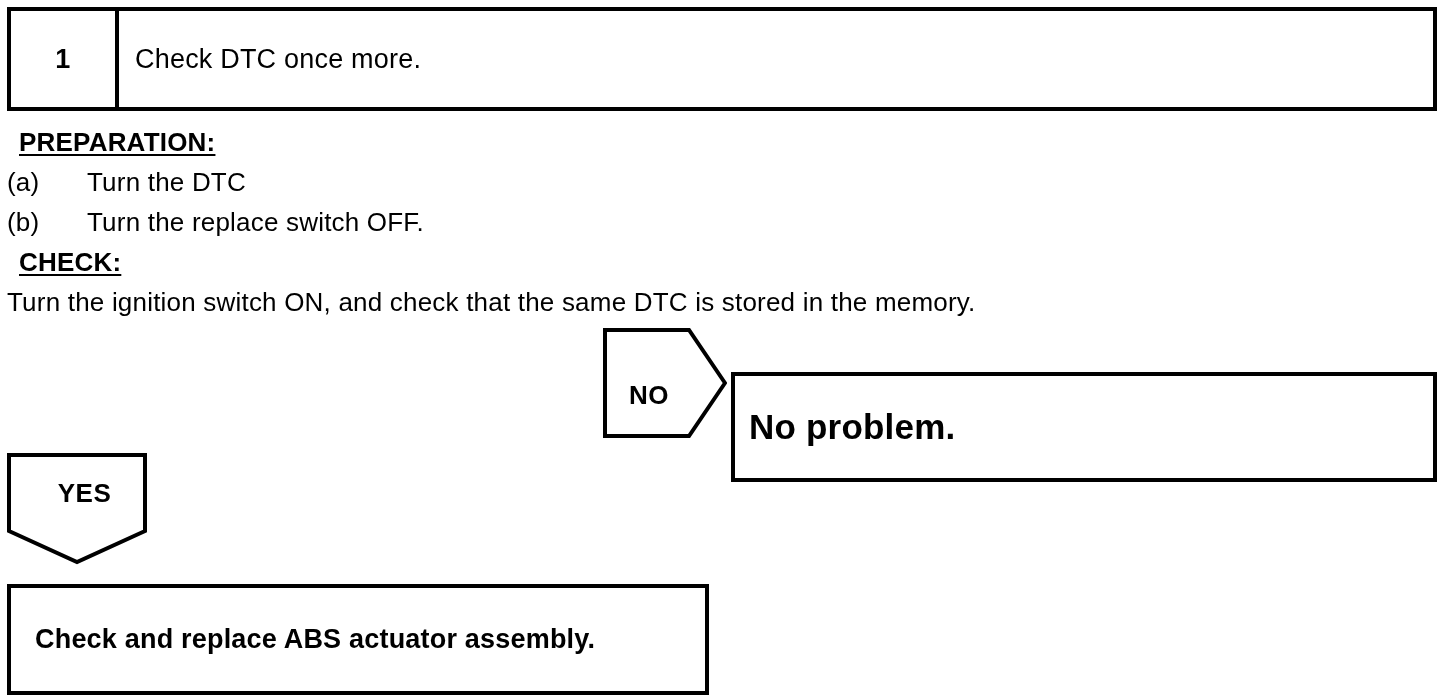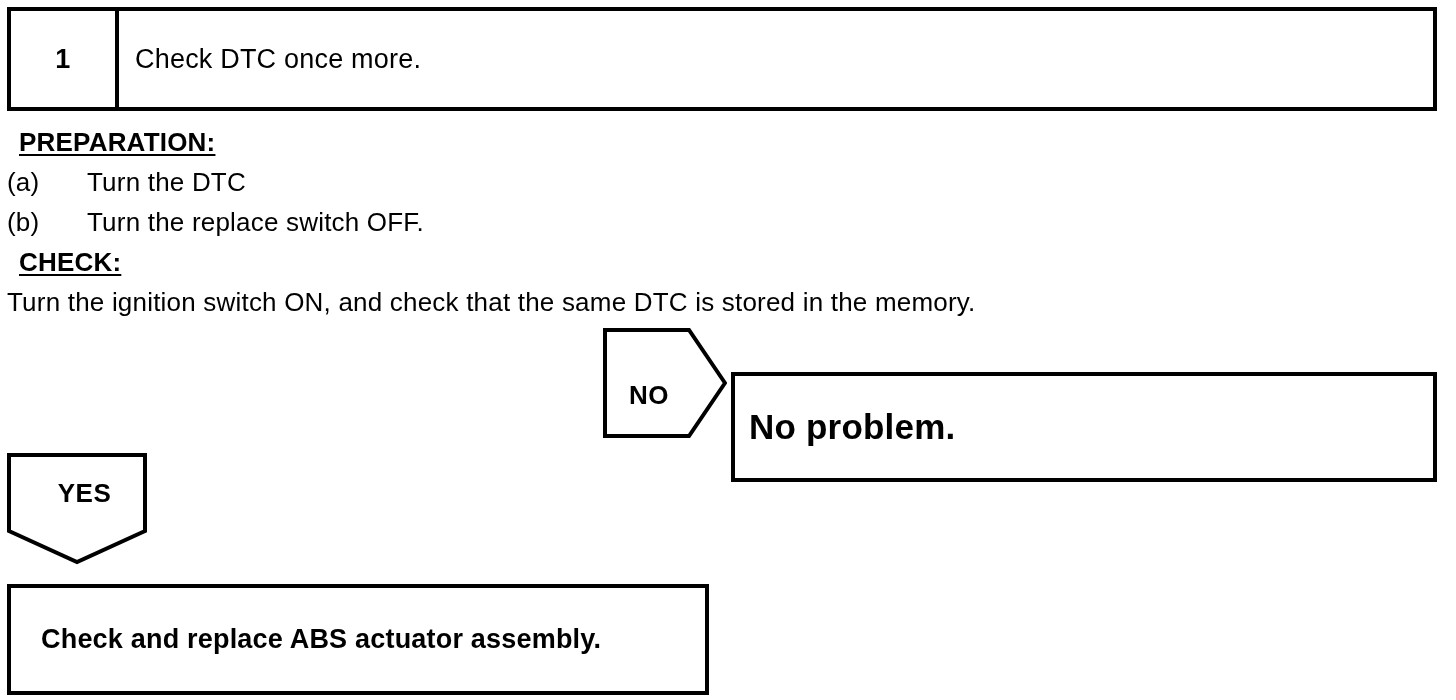--- a/index.html
+++ b/index.html
@@ -169,21 +169,21 @@
     position: absolute;
     left: 7px;
     top: 584px;
     width: 702px;
     height: 111px;
     box-sizing: border-box;
     border: 4px solid #000;
     background: #fff;
     display: flex;
     align-items: center;
-    padding-left: 30px;
+    padding-left: 24px;
     font-weight: bold;
     font-size: 27px;
     letter-spacing: 0.2px;
   }
 </style>
 </head>
 <body>
 
 <div id="page">
 

